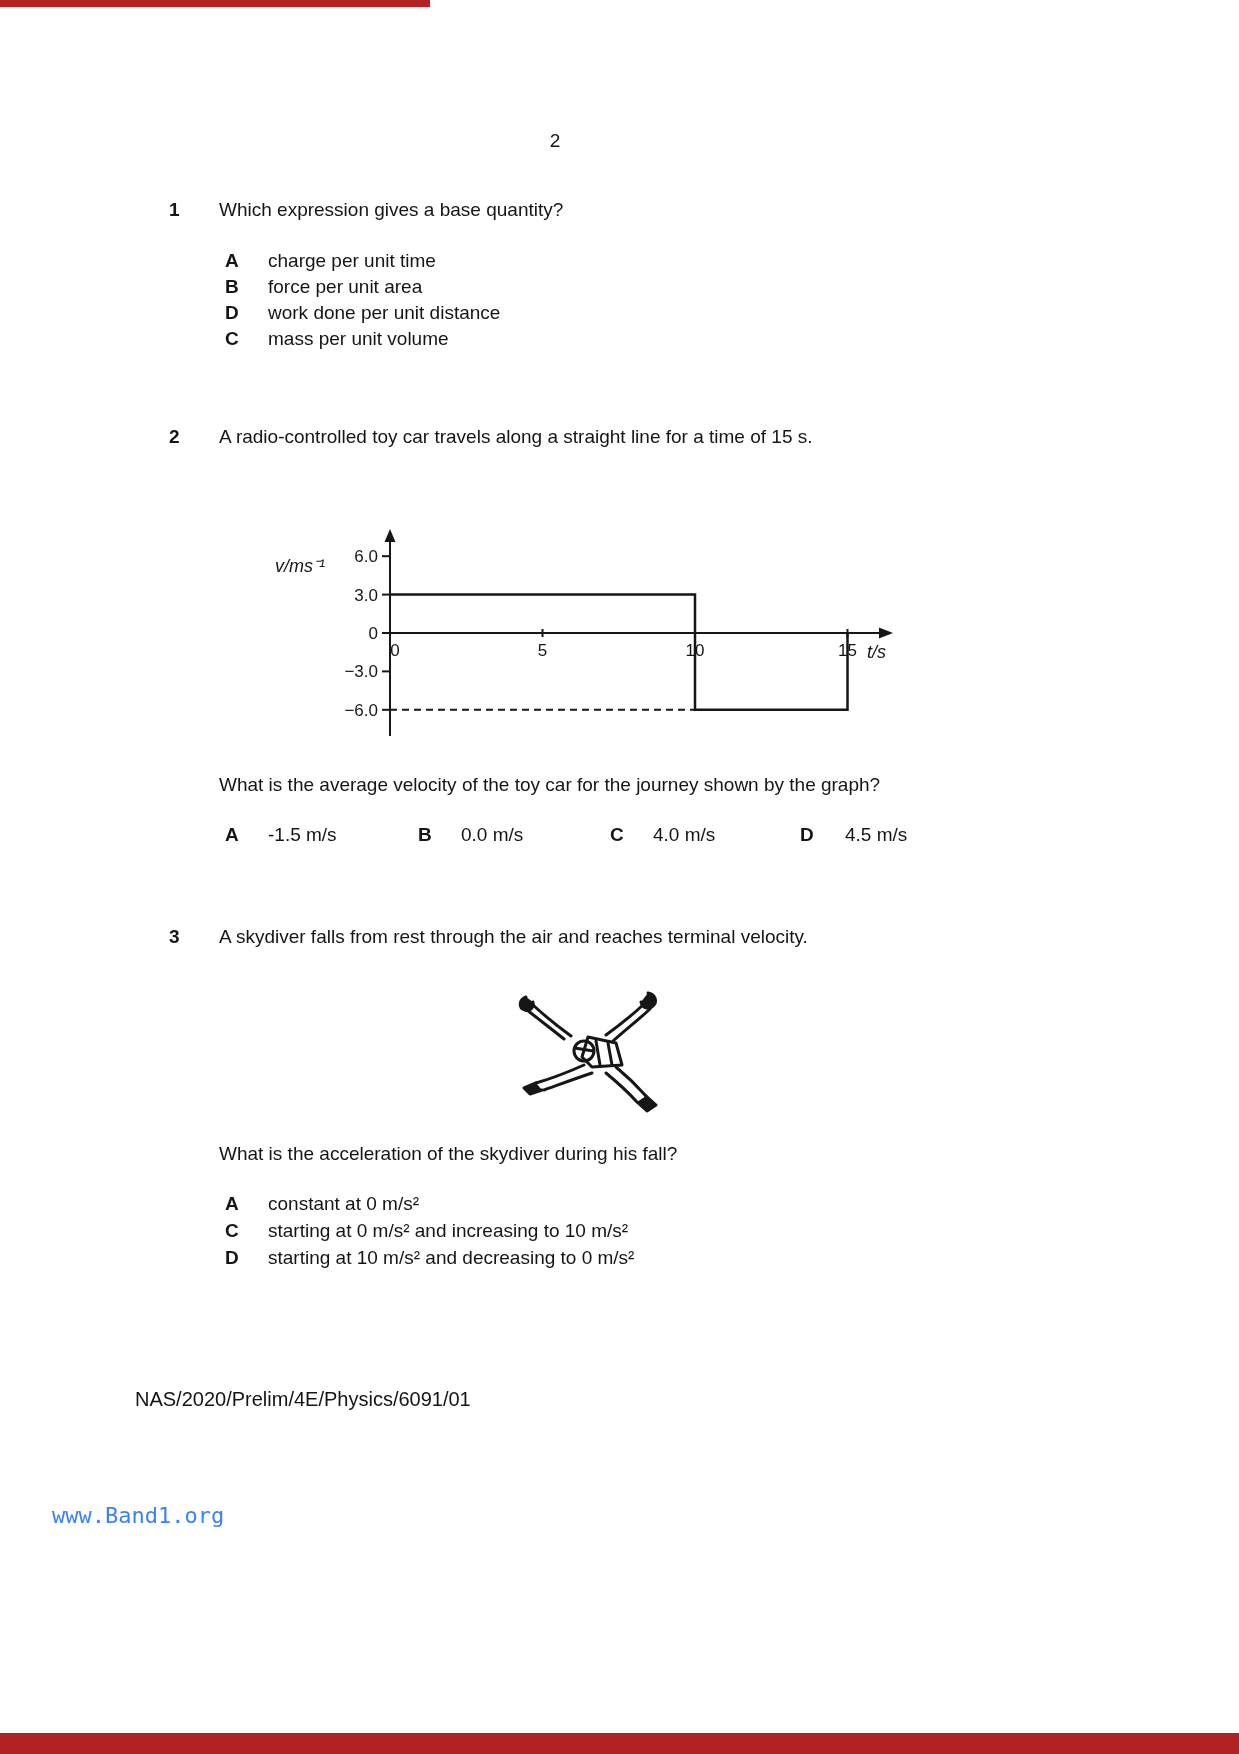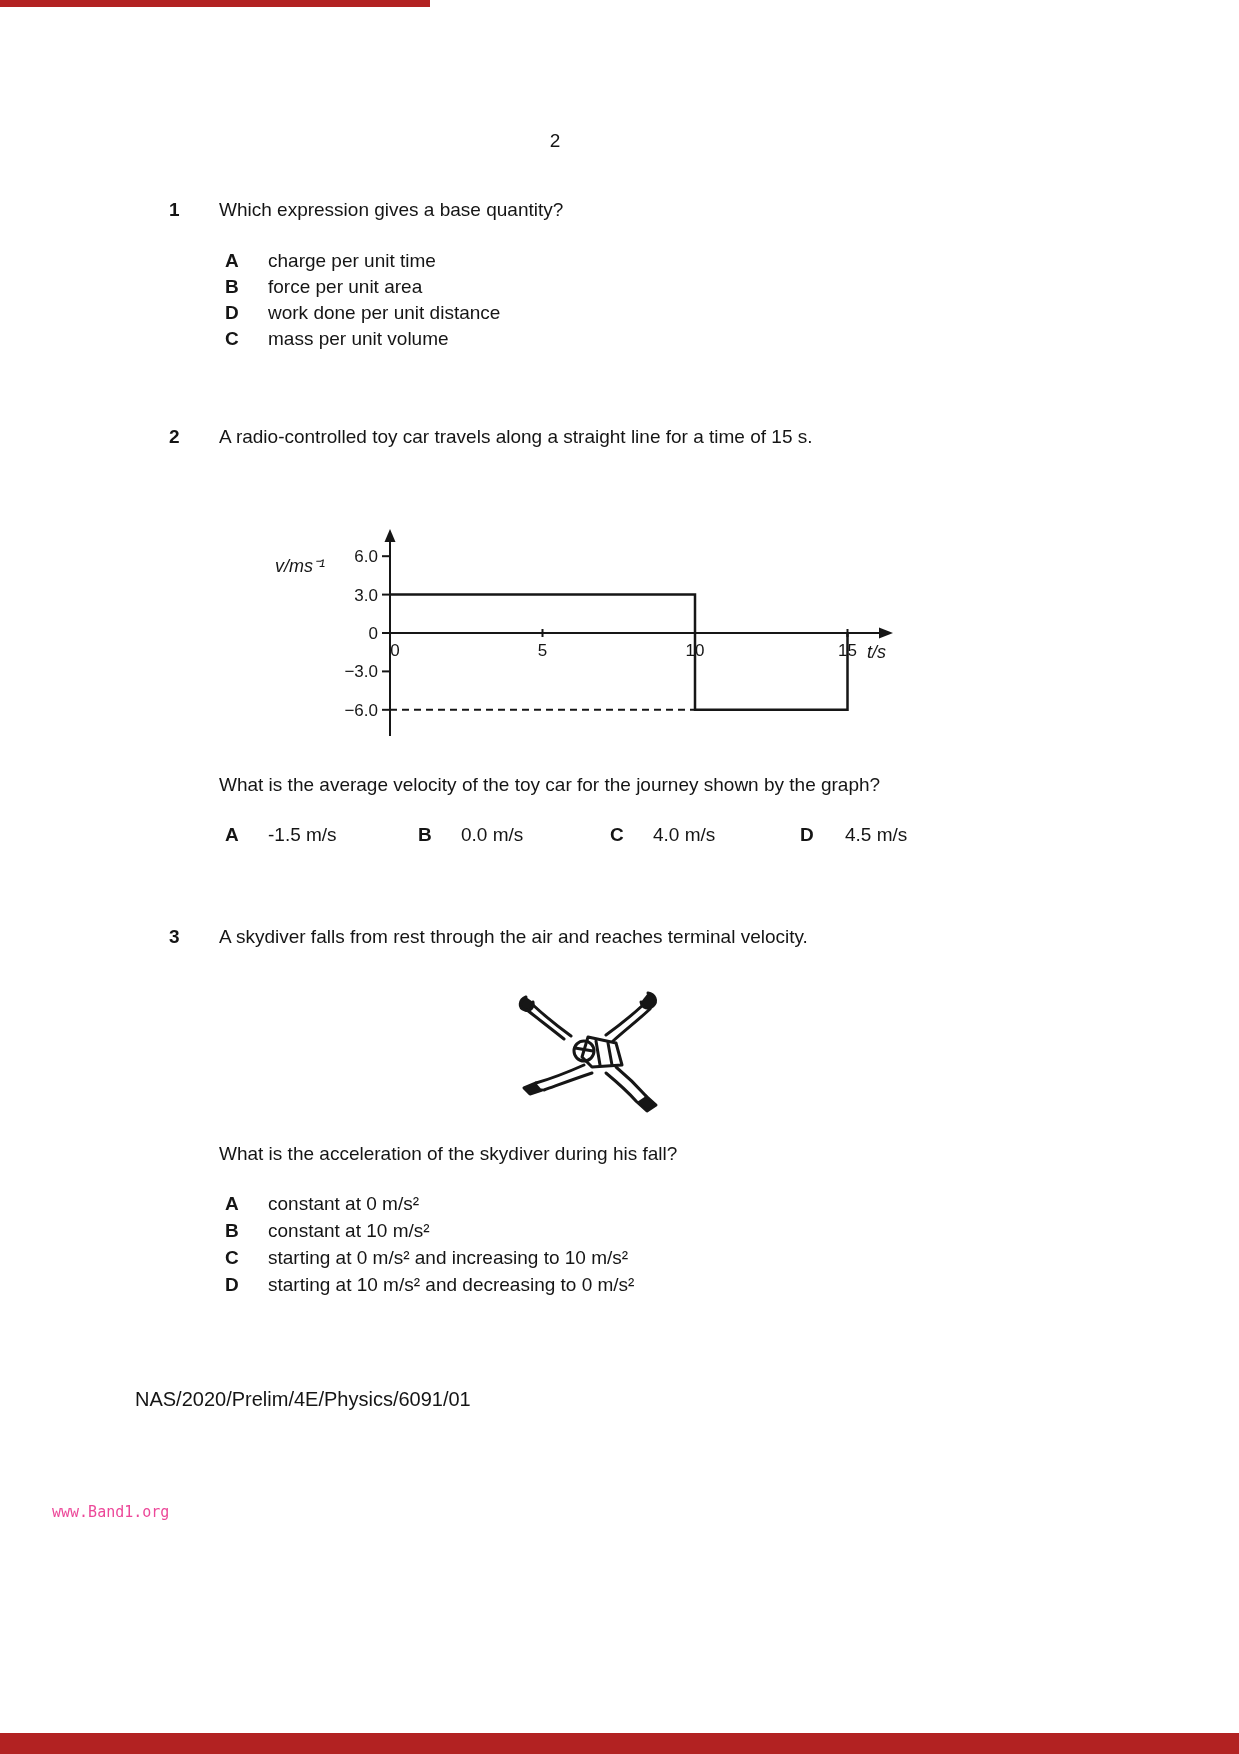--- a/index.html
+++ b/index.html
@@ -38,21 +38,21 @@
   .graph-wrap { position:absolute; top:528px; left:270px; width:640px; height:225px; }
   .graph-wrap svg { display:block; width:640px; height:225px; }
 
   .skydiver-wrap { position:absolute; top:985px; left:500px; width:180px; height:140px; }
   .skydiver-wrap svg { display:block; width:180px; height:140px; }
 
   .paper-code { position:absolute; top:1388px; left:135px; font-size:20px; }
   .site-url {
     position:absolute; top:1503px; left:52px;
     font-family:"DejaVu Sans Mono", monospace;
-    font-size:15px; color:#ec4899;
+    font-size:22px; color:#3b82f6;
   }
 </style>
 </head>
 <body>
 
 <div class="page">
 
   <div class="bar top-bar" style="background: rgb(178, 34, 34);"></div>
 
   <div class="page-number">2</div>
@@ -164,23 +164,20 @@
 
   <div class="q-head" style="top:1143px">
     <span class="q-num"></span><span class="q-text">What is the acceleration of the skydiver during his fall?</span>
   </div>
 
   <div class="opts" style="top:1190px; line-height:27px">
     <div class="opt-row">
       <span class="opt-letter">A</span><span>constant at 0 m/s²</span>
     </div>
     <div class="opt-row">
-      <span class="opt-letter">B</span><span>constant at 10 m/s²</span>
-    </div>
-    <div class="opt-row">
       <span class="opt-letter">C</span><span>starting at 0 m/s² and increasing to 10 m/s²</span>
     </div>
     <div class="opt-row">
       <span class="opt-letter">D</span><span>starting at 10 m/s² and decreasing to 0 m/s²</span>
     </div>
   </div>
 
   <div class="paper-code">NAS/2020/Prelim/4E/Physics/6091/01</div>
 
   <div class="site-url">www.Band1.org</div>

